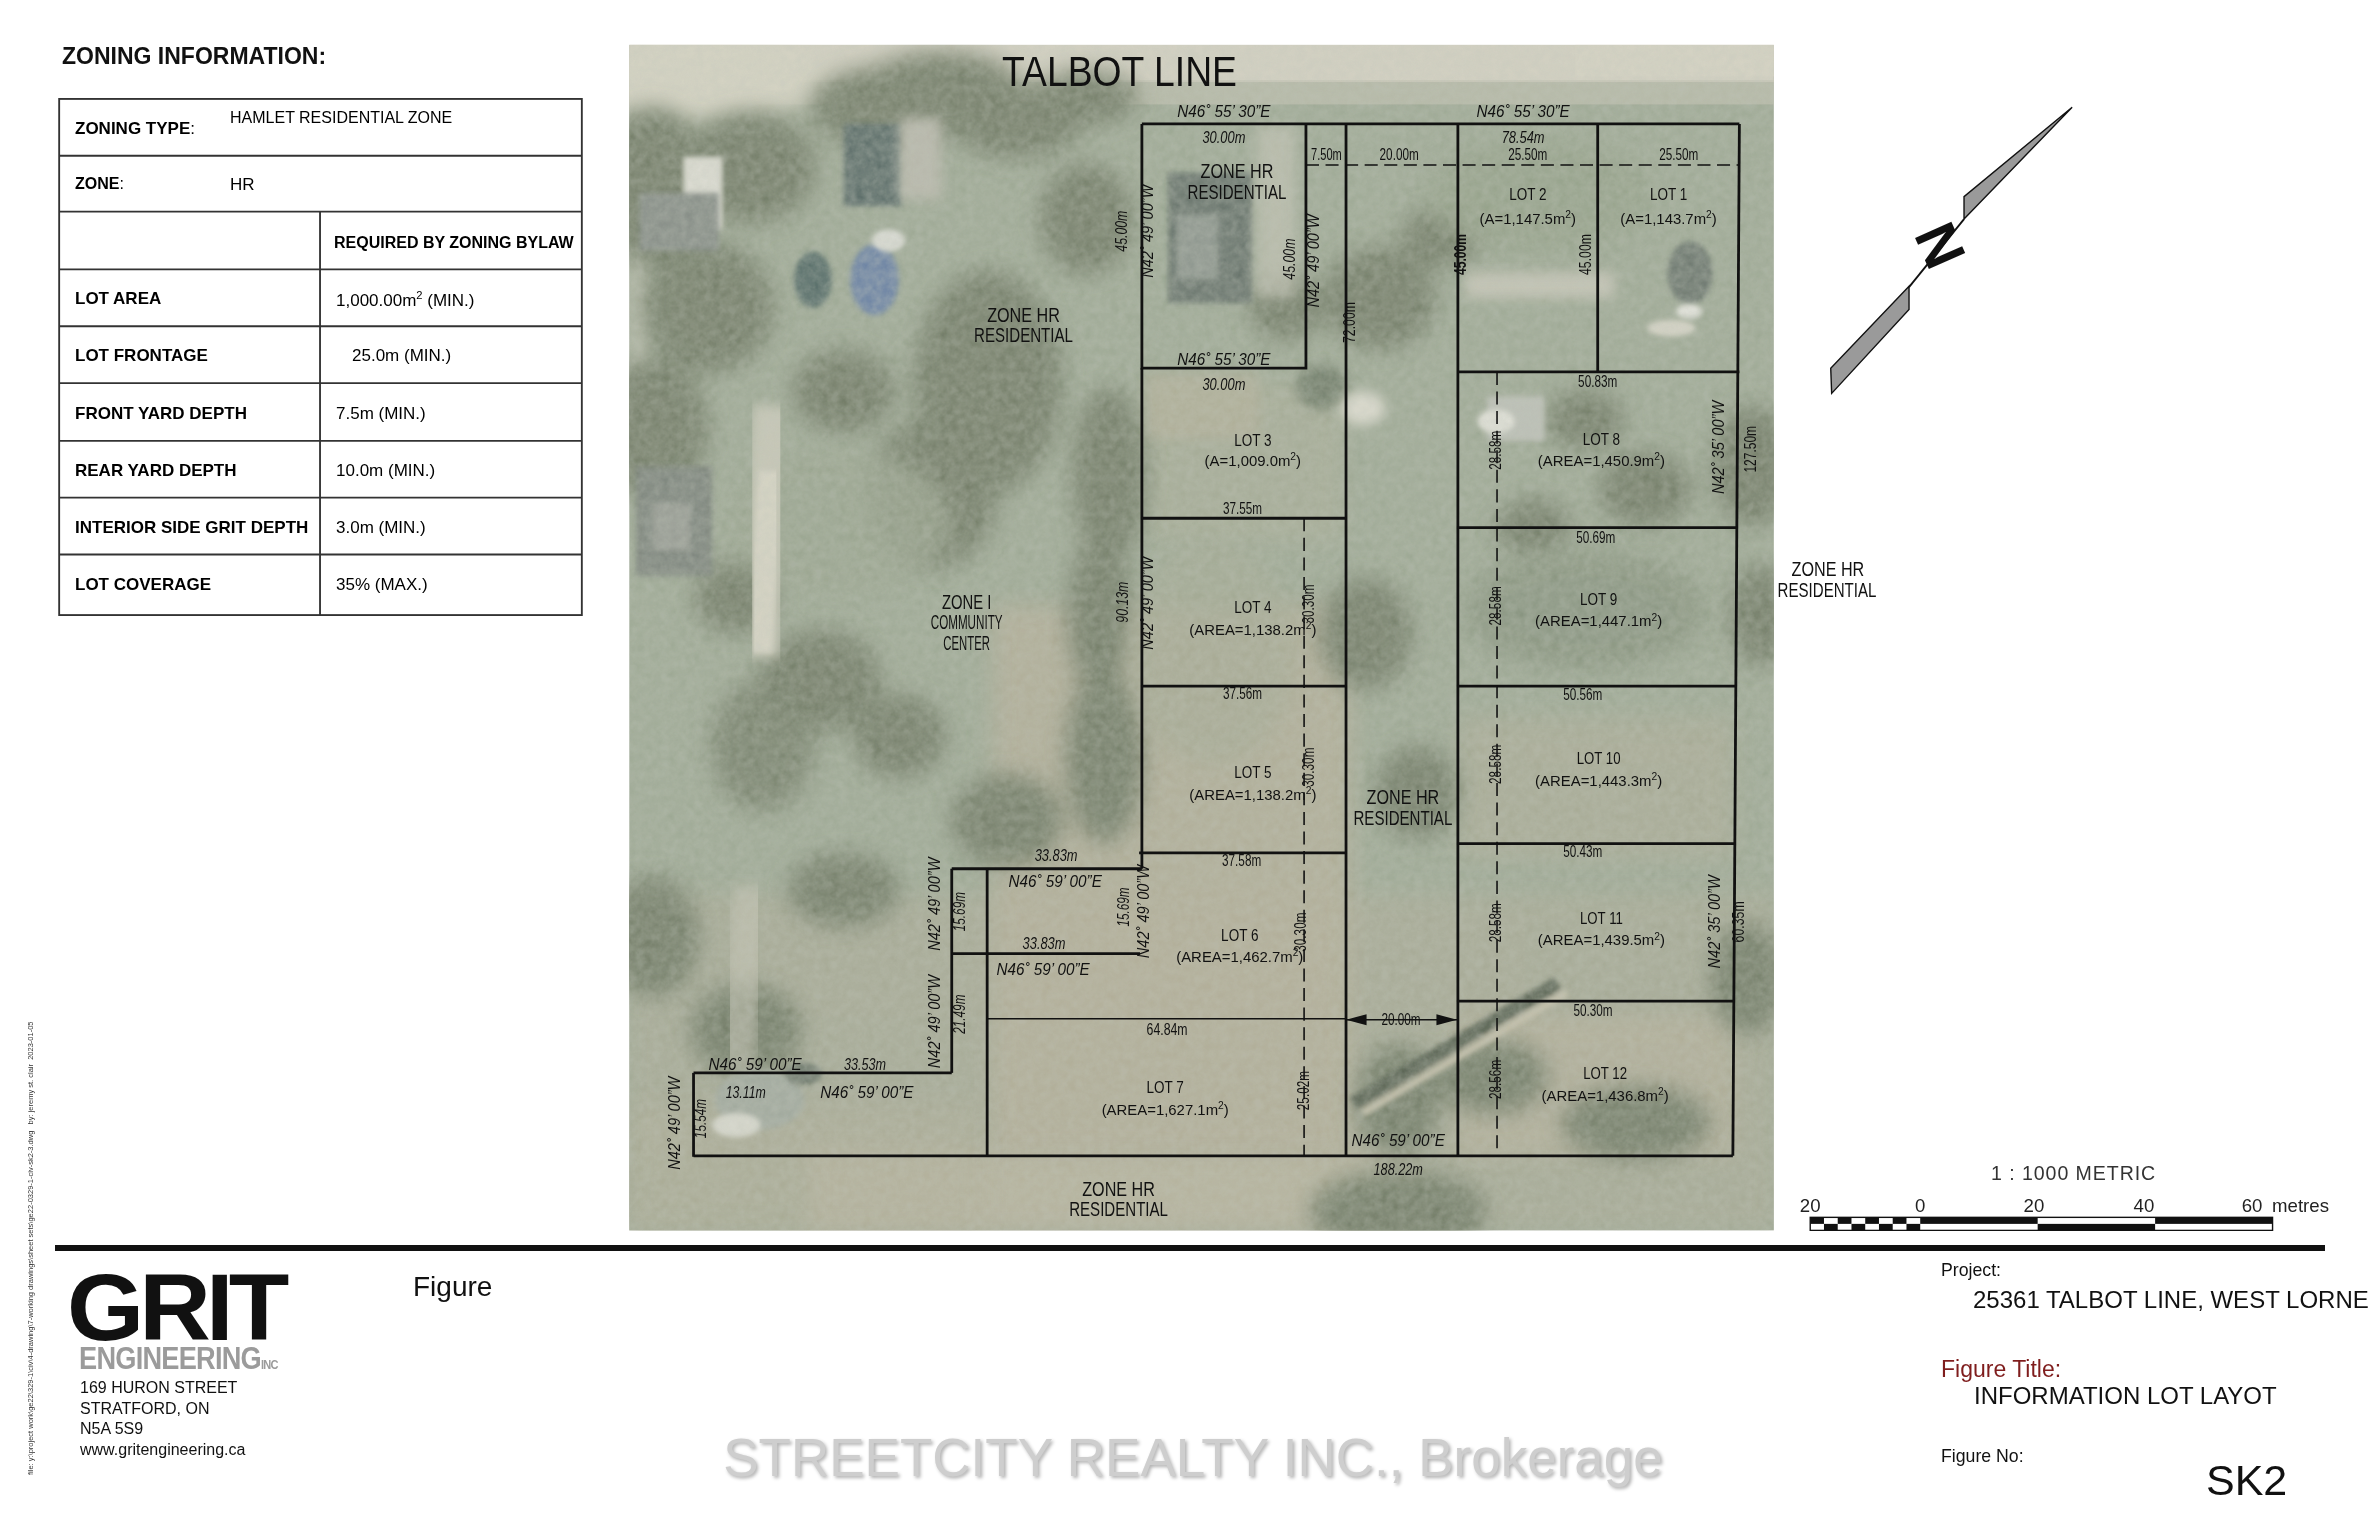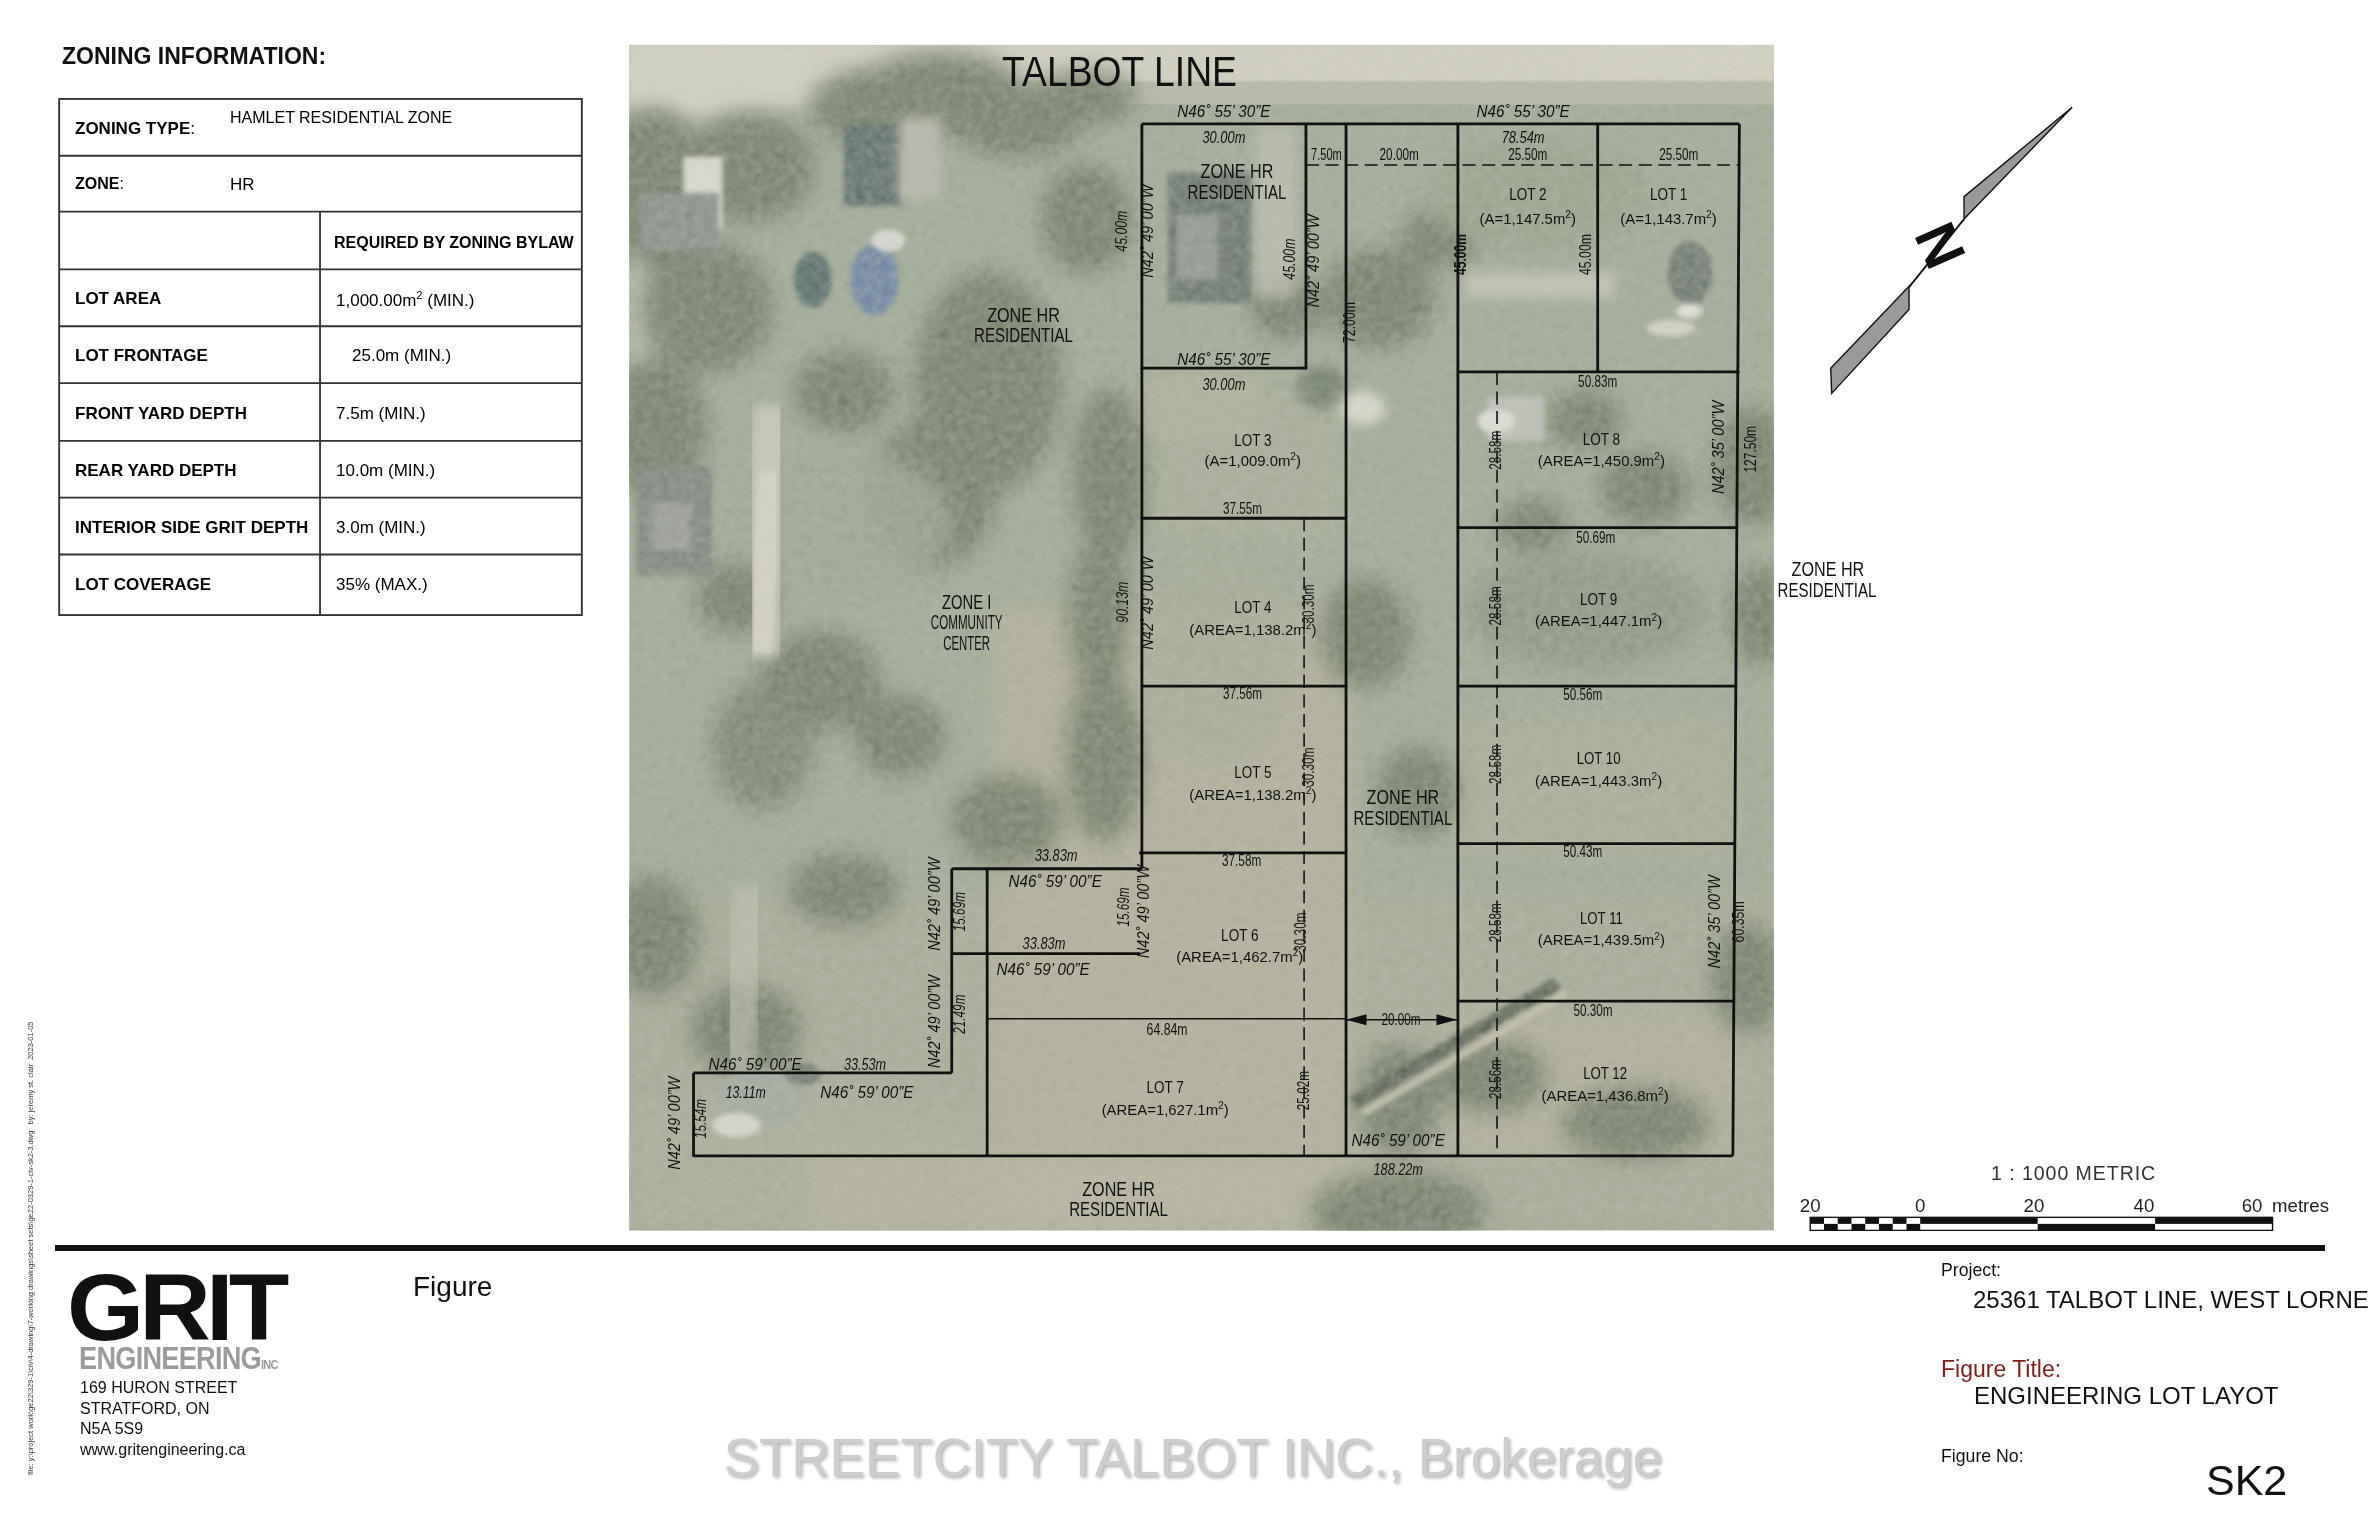--- a/index.html
+++ b/index.html
@@ -430,23 +430,23 @@
 </div>
 
 <div class="abs" style="left:79px;top:1343px;font-size:32px;line-height:30px;font-weight:bold;color:#9b9b9b;letter-spacing:-0.9px;transform:scaleX(0.85);transform-origin:left;">ENGINEERING<span style="font-size:13px;">INC</span></div>
 
 <div class="abs" style="left:80px;top:1378px;font-size:16px;line-height:20.5px;color:#111;">169 HURON STREET<br>STRATFORD, ON<br>N5A 5S9<br>www.gritengineering.ca</div>
 
 <div class="abs" style="left:413px;top:1271px;font-size:28px;color:#111;">Figure</div>
 
 <div class="abs" style="left:26px;top:1475px;font-size:7.5px;color:#333;transform:rotate(-90deg);transform-origin:top left;white-space:nowrap;">file: y:\project work\ge22\329-1\civ\4-drawing\7-working drawings\sheet sets\ge22-0329-1-civ-sk2-3.dwg&nbsp;&nbsp;&nbsp;by: jeremy st. clair&nbsp;&nbsp;2023-01-05</div>
 
-<div class="abs" style="left:643px;top:1427px;width:1100px;text-align:center;font-size:53px;color:#cecece;text-shadow:1.9px 1.9px 3.7px #b0b0b0;">STREETCITY TALBOT INC., Brokerage</div>
+<div class="abs" style="left:643px;top:1427px;width:1100px;text-align:center;font-size:53px;color:#cecece;text-shadow:1.9px 1.9px 3.7px #b0b0b0;">STREETCITY REALTY INC., Brokerage</div>
 
 <div class="abs" style="left:1941px;top:1260px;font-size:17.7px;color:#111;">Project:</div>
 <div class="abs" style="left:1973px;top:1286px;font-size:24px;color:#111;white-space:nowrap;">25361 TALBOT LINE, WEST LORNE</div>
 <div class="abs" style="left:1941px;top:1356px;font-size:23px;color:#7f1d1d;">Figure Title:</div>
-<div class="abs" style="left:1974px;top:1382px;font-size:24px;color:#111;white-space:nowrap;">ENGINEERING LOT LAYOT</div>
+<div class="abs" style="left:1974px;top:1382px;font-size:24px;color:#111;white-space:nowrap;">INFORMATION LOT LAYOT</div>
 <div class="abs" style="left:1941px;top:1446px;font-size:17.7px;color:#111;">Figure No:</div>
 <div class="abs" style="left:2206px;top:1456px;font-size:43px;color:#111;">SK2</div>
 
 </div>
 
 
 </body></html>

